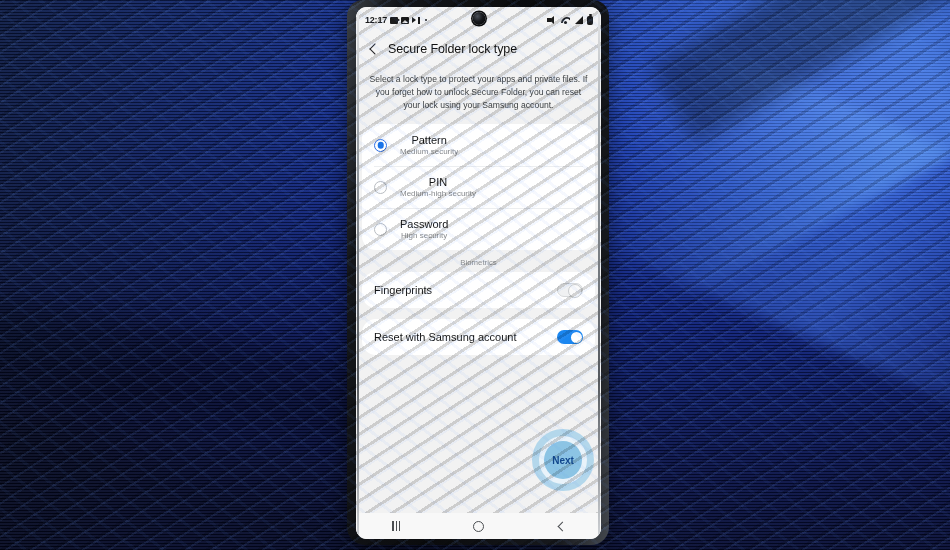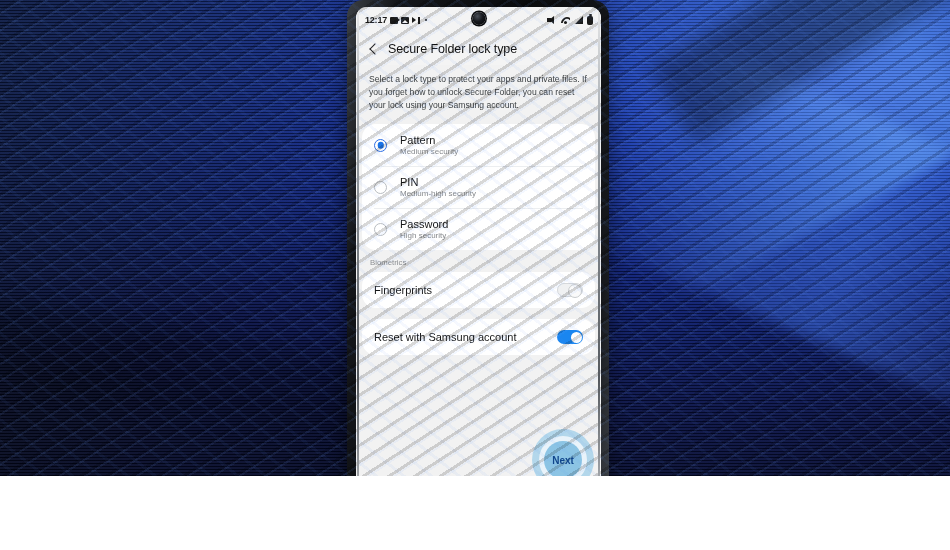--- a/index.html
+++ b/index.html
@@ -5,27 +5,28 @@
   * { box-sizing: border-box; margin: 0; padding: 0; }
   html, body {
     width: 950px; height: 550px;
     overflow: hidden;
     font-family: "Liberation Sans", sans-serif;
   }
 
   
   #wallpaper {
     position: relative;
-    width: 950px; height: 476px;
+    width: 950px; height: 550px;
     background:
       linear-gradient(115deg, rgba(0,0,0,0.55) 0%, rgba(0,0,0,0.25) 18%, rgba(0,0,0,0) 34%),
       linear-gradient(155deg, rgba(40,90,220,0.55) 0%, rgba(10,25,120,0) 45%),
       radial-gradient(120% 90% at 92% 18%, #2a4fd0 0%, #1636ad 22%, #0c1f78 48%, #071045 78%, #040a2a 100%),
       #08154a;
     overflow: hidden;
+    text-align: center;
   }
   
   #wallpaper::before {
     content: "";
     position: absolute; inset: 0;
     background: repeating-linear-gradient(
       0deg,
       rgba(0,0,0,0.42) 0px,
       rgba(0,0,0,0.42) 1px,
       rgba(255,255,255,0.05) 1px,

